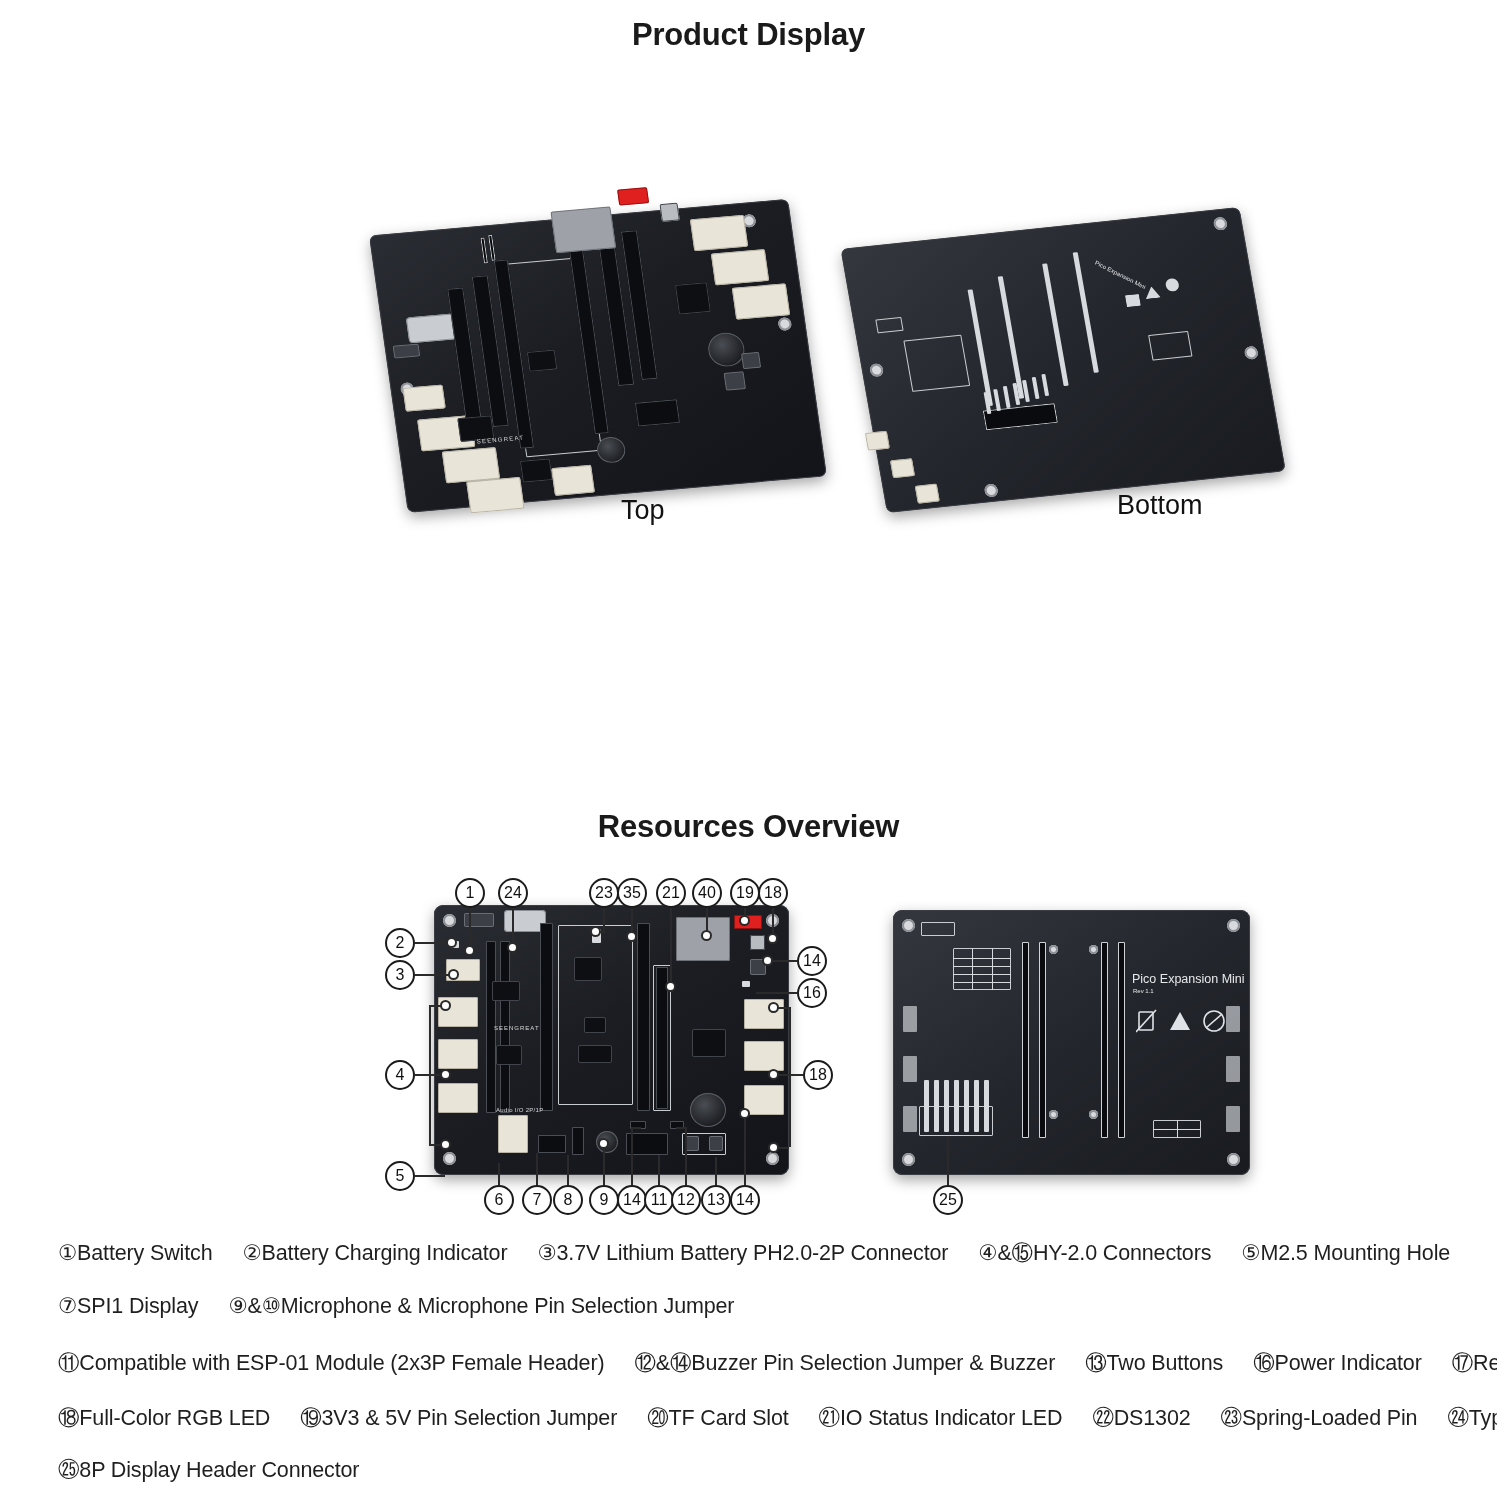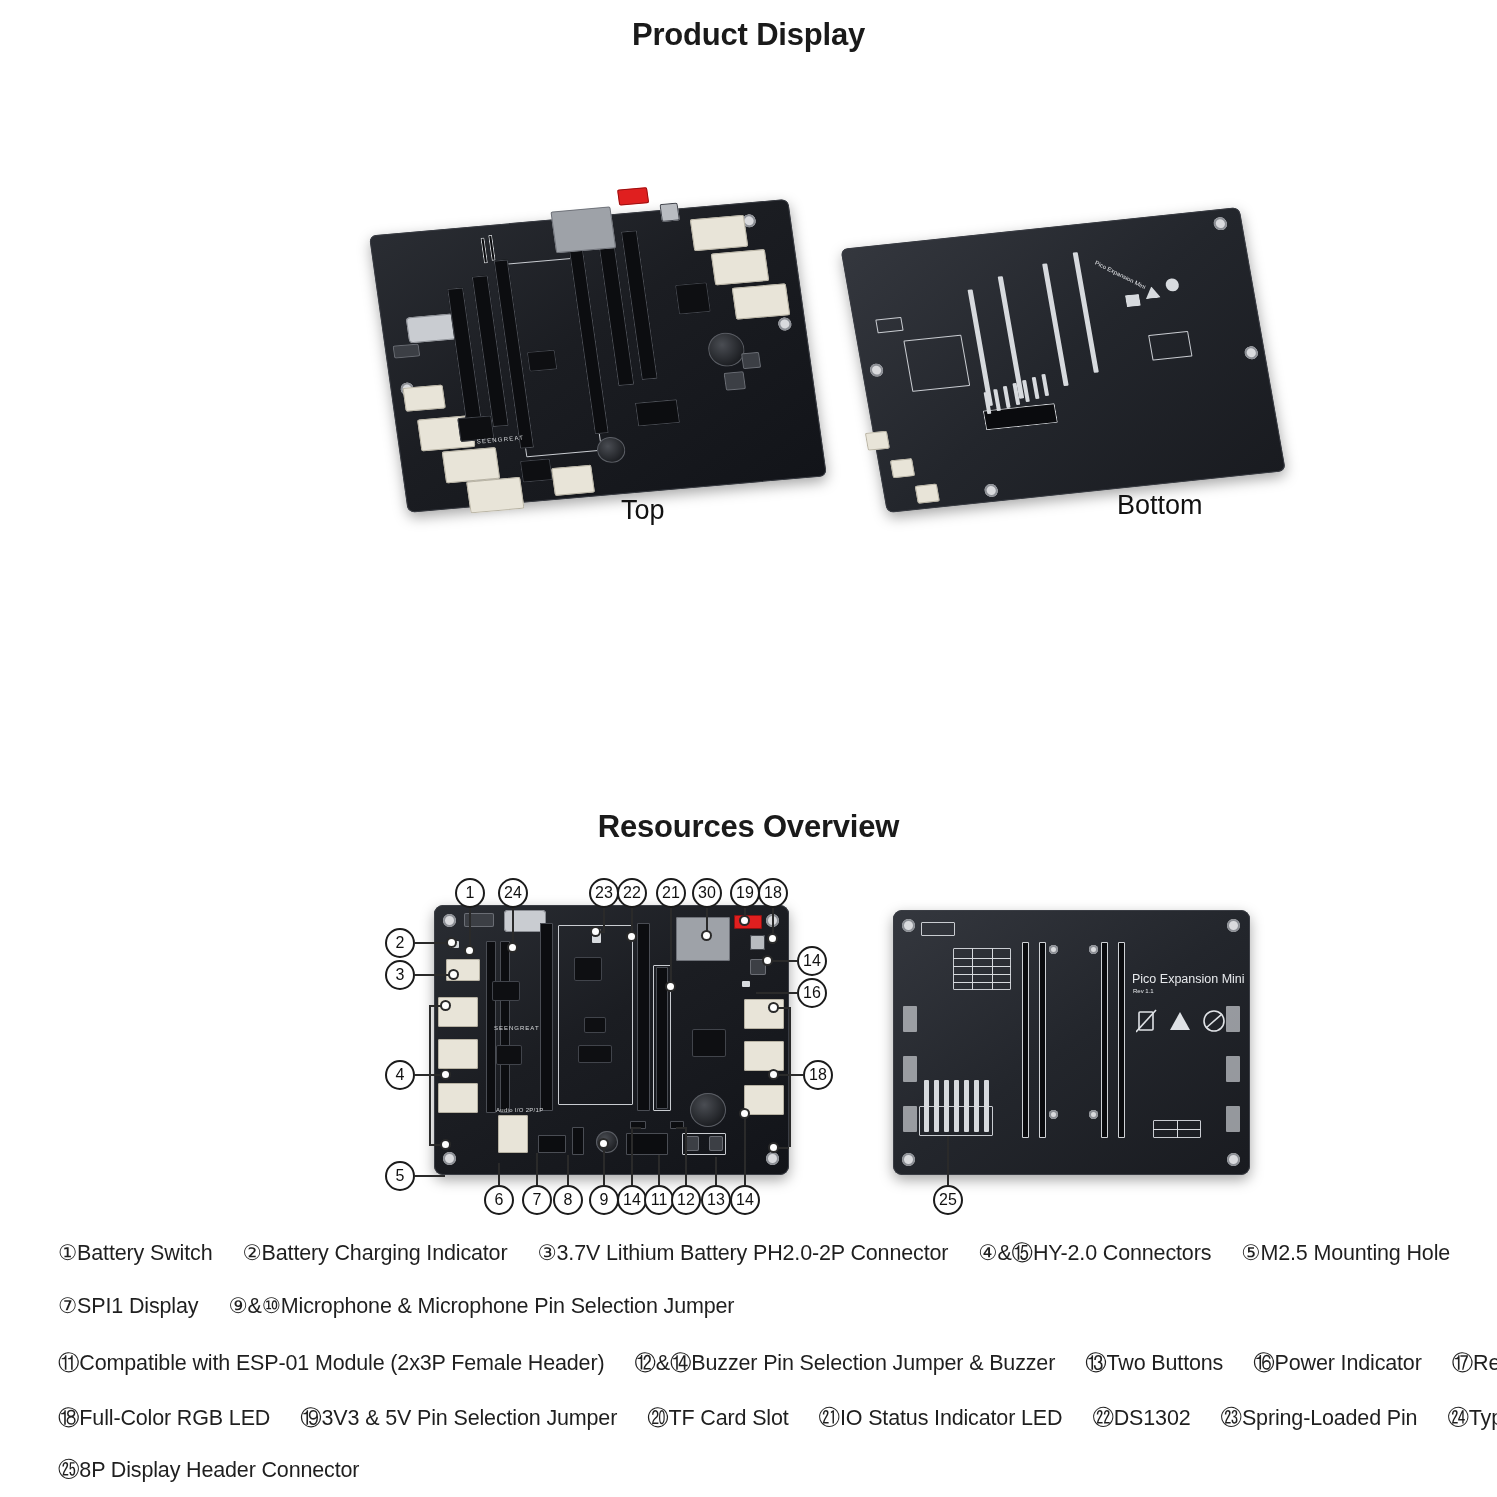--- a/index.html
+++ b/index.html
@@ -328,29 +328,29 @@
 
     <div class="callout" style="left:498px; top:13px;">24</div>
     <div class="lead v" style="left:512px; top:43px; height:39px;"></div>
     <div class="dot" style="left:509px; top:79px;"></div>
 
     <div class="callout" style="left:589px; top:13px;">23</div>
     <div class="lead v" style="left:603px; top:43px; height:23px;"></div>
     <div class="lead h" style="left:595px; top:66px; width:10px;"></div>
     <div class="dot" style="left:592px; top:63px;"></div>
 
-    <div class="callout" style="left:617px; top:13px;">22</div>
+    <div class="callout" style="left:617px; top:13px;">35</div>
     <div class="lead v" style="left:631px; top:43px; height:28px;"></div>
     <div class="dot" style="left:628px; top:68px;"></div>
 
     <div class="callout" style="left:656px; top:13px;">21</div>
     <div class="lead v" style="left:670px; top:43px; height:78px;"></div>
     <div class="dot" style="left:667px; top:118px;"></div>
 
-    <div class="callout" style="left:692px; top:13px;">30</div>
+    <div class="callout" style="left:692px; top:13px;">40</div>
     <div class="lead v" style="left:706px; top:43px; height:27px;"></div>
     <div class="dot" style="left:703px; top:67px;"></div>
 
     <div class="callout" style="left:730px; top:13px;">19</div>
     <div class="lead v" style="left:744px; top:43px; height:12px;"></div>
     <div class="dot" style="left:741px; top:52px;"></div>
 
     <div class="callout" style="left:758px; top:13px;">18</div>
     <div class="lead v" style="left:772px; top:43px; height:30px;"></div>
     <div class="dot" style="left:769px; top:70px;"></div>

